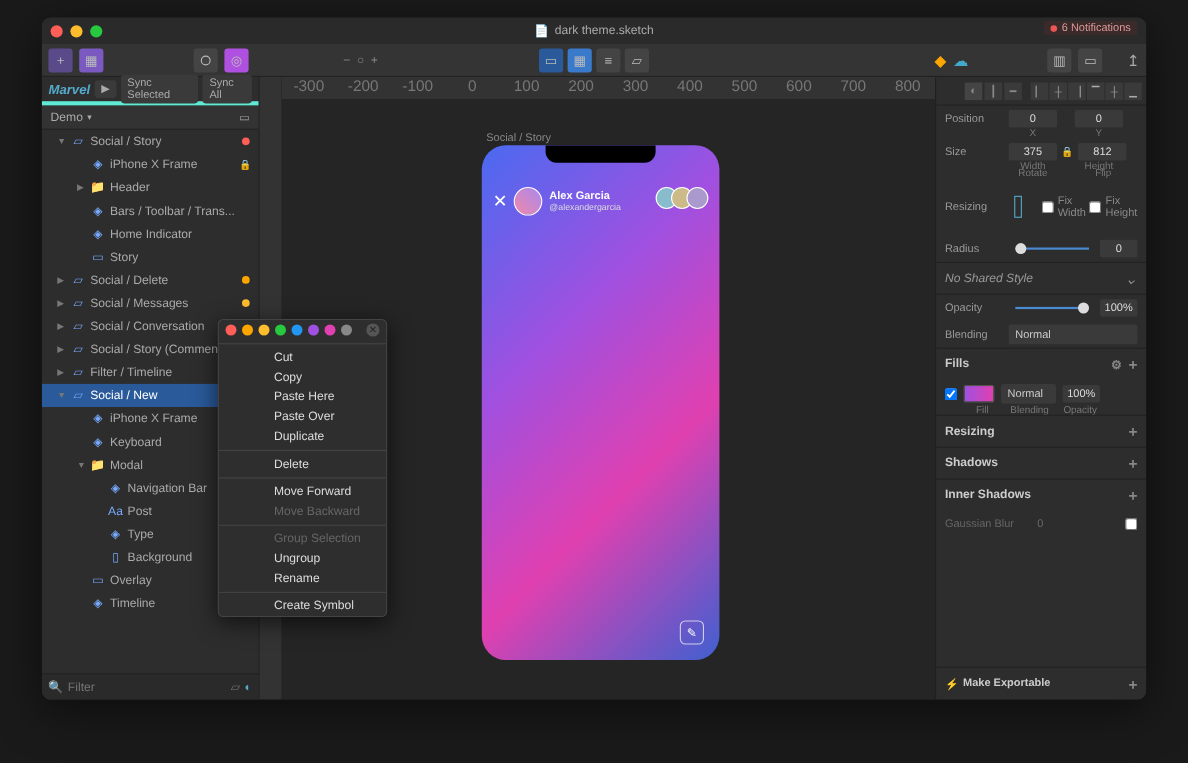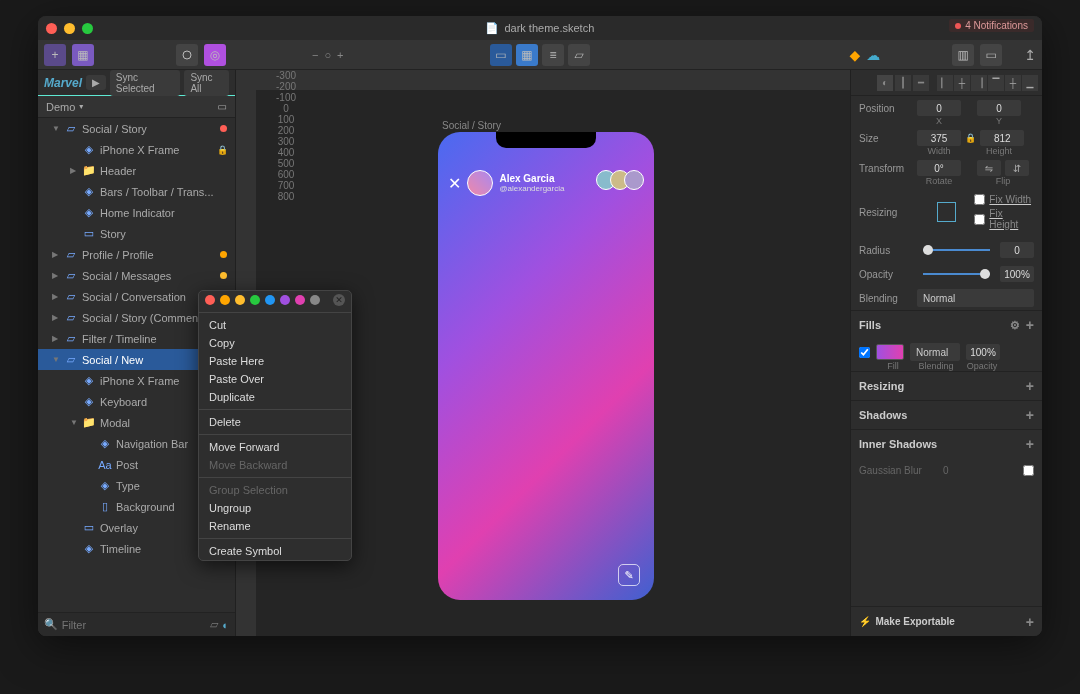--- a/index.html
+++ b/index.html
@@ -13,68 +13,68 @@
 .notif::before { content: ""; width: 6px; height: 6px; background: #e55; border-radius: 50%; }
 .toolbar { height: 30px; background: #343434; display: flex; align-items: center; padding: 0 6px; border-bottom: 1px solid #222; gap: 6px; }
 .tbtn { width: 22px; height: 22px; background: #444; border-radius: 3px; display: flex; align-items: center; justify-content: center; color: #bbb; font-size: 12px; }
 .tbtn.add { background: #5a4a8a; }
 .tbtn.purple { background: #7a5ac0; }
 .center-tools { position: absolute; left: 50%; transform: translateX(-50%); display: flex; gap: 4px; }
 .zoom-ctrl { display: flex; gap: 6px; align-items: center; color: #888; }
 .right-tools { margin-left: auto; display: flex; gap: 6px; align-items: center; }
 .body-row { display: flex; height: calc(100% - 54px); }
 .sidebar { width: 198px; background: #2d2d2d; display: flex; flex-direction: column; border-right: 1px solid #202020; }
-.sidehead { display: flex; align-items: center; height: 26px; padding: 0 6px; gap: 4px; border-bottom: 1px solid #5eead4; }
+.sidehead { display: flex; align-items: center; height: 26px; padding: 0 6px; gap: 4px; border-bottom: 4px solid #5eead4; }
 .marvel { color: #5ac; font-style: italic; font-weight: bold; font-size: 12px; }
 .sync-btn { background: #3a3a3a; color: #aaa; font-size: 10px; padding: 2px 6px; border-radius: 3px; }
 .page-row { height: 22px; display: flex; align-items: center; padding: 0 8px; color: #aaa; background: #333; border-bottom: 1px solid #222; }
 .tree { flex: 1; overflow: hidden; }
 .layer { height: 21px; display: flex; align-items: center; padding: 0 6px; color: #aaa; gap: 5px; position: relative; }
 .layer.sel { background: #2a5a9a; color: #fff; }
 .layer .disc { position: absolute; right: 8px; width: 7px; height: 7px; border-radius: 50%; }
 .caret { width: 8px; color: #777; font-size: 8px; }
 .lyr-icon { width: 12px; height: 12px; display: flex; align-items: center; justify-content: center; }
 .i1 { padding-left: 14px; } .i2 { padding-left: 32px; } .i3 { padding-left: 48px; }
 .filter-bar { height: 24px; display: flex; align-items: center; padding: 0 6px; background: #2a2a2a; border-top: 1px solid #222; gap: 4px; }
 .filter-input { flex: 1; background: transparent; border: none; color: #999; font-size: 11px; outline: none; }
 .ruler-v { width: 20px; background: #333; position: relative; }
 .canvas-area { flex: 1; background: #252525; position: relative; overflow: hidden; }
-.ruler-h { height: 20px; background: #333; display: flex; color: #777; font-size: 10px; flex-direction: column; }
+.ruler-h { height: 20px; background: #333; display: flex; color: #777; font-size: 14px; }
 .ruler-h span { width: 60px; text-align: center; }
 .artboard-label { position: absolute; top: 50px; left: 186px; color: #888; font-size: 10px; }
 .artboard { position: absolute; top: 62px; left: 182px; width: 216px; height: 468px; border-radius: 22px; overflow: hidden; background: linear-gradient(135deg, #4a6af0 0%, #a050e0 35%, #e040b0 65%, #4060d0 100%); }
 .notch { position: absolute; top: 0; left: 50%; transform: translateX(-50%); width: 100px; height: 16px; background: #000; border-radius: 0 0 10px 10px; }
 .story-hdr { position: absolute; top: 38px; left: 10px; display: flex; align-items: center; gap: 6px; }
 .close-x { color: #fff; font-size: 16px; }
 .avatar { width: 26px; height: 26px; border-radius: 50%; background: linear-gradient(45deg,#e8a,#a8e); border: 1px solid #fff; }
 .uname { color: #fff; font-size: 10px; font-weight: 600; }
 .uhandle { color: #ddd; font-size: 8px; }
 .avatars-right { position: absolute; top: 38px; right: 10px; display: flex; }
 .mini-av { width: 20px; height: 20px; border-radius: 50%; border: 1px solid #fff; margin-left: -6px; }
 .edit-btn { position: absolute; bottom: 14px; right: 14px; width: 22px; height: 22px; border: 1px solid rgba(255,255,255,0.7); border-radius: 5px; display: flex; align-items: center; justify-content: center; color: #fff; }
 .ctx-menu { position: absolute; top: 290px; left: 198px; width: 154px; background: #2e2e2e; border: 1px solid #444; border-radius: 5px; box-shadow: 0 5px 20px rgba(0,0,0,0.6); overflow: hidden; z-index: 100; }
 .ctx-head { height: 18px; display: flex; align-items: center; padding: 0 6px; gap: 5px; }
 .ctx-dot { width: 10px; height: 10px; border-radius: 50%; }
 .ctx-x { margin-left: auto; width: 12px; height: 12px; border-radius: 50%; background: #555; color: #222; font-size: 9px; display: flex; align-items: center; justify-content: center; }
 .ctx-sep { height: 1px; background: #444; margin: 3px 0; }
-.ctx-item { padding: 3px 10px; color: #ddd; font-size: 11px; }
+.ctx-item { padding: 3px 10px; color: #ddd; font-size: 11px; margin-left: 40px; }
 .ctx-item.dis { color: #666; }
 .inspector { width: 192px; background: #2d2d2d; border-left: 1px solid #202020; display: flex; flex-direction: column; font-size: 10px; }
 .insp-tabs { height: 26px; display: flex; align-items: center; justify-content: flex-end; padding: 0 4px; gap: 2px; border-bottom: 1px solid #222; }
 .align-grp { display: flex; gap: 1px; }
 .align-b { width: 16px; height: 16px; background: #3a3a3a; display: flex; align-items: center; justify-content: center; font-size: 9px; color: #aaa; }
 .prop-row { display: flex; align-items: center; height: 24px; padding: 0 8px; gap: 4px; }
 .prop-label { color: #999; width: 54px; }
 .prop-input { width: 44px; height: 16px; background: #3a3a3a; color: #ddd; text-align: center; border-radius: 2px; font-size: 10px; display: flex; align-items: center; justify-content: center; }
 .prop-sublabel { color: #777; font-size: 9px; text-align: center; width: 44px; }
 .sublabel-row { display: flex; padding-left: 66px; gap: 4px; margin-top: -4px; }
 .flip-btn { width: 24px; height: 16px; background: #3a3a3a; border-radius: 2px; display: flex; align-items: center; justify-content: center; color: #aaa; }
 .resize-box { width: 48px; height: 48px; position: relative; margin-left: 6px; }
 .resize-box::before { content:""; position:absolute; inset: 14px; border:1px solid #5ac; }
-.check-row { display: flex; flex-direction: column; gap: 3px; text-decoration: underline; }
+.check-row { display: flex; flex-direction: row; gap: 3px; }
 .check-item { display: flex; align-items: center; gap: 4px; color: #888; font-size: 10px; }
 .check-item input { width: 11px; height: 11px; }
 .slider-track { flex: 1; height: 2px; background: #4a8ad0; position: relative; margin: 0 6px; }
 .slider-thumb { position: absolute; right: 0; top: -4px; width: 10px; height: 10px; background: #ddd; border-radius: 50%; }
 .sect-hdr { padding: 6px 8px; color: #ccc; font-weight: 600; font-size: 11px; display: flex; align-items: center; border-top: 1px solid #222; }
 .sect-hdr .plus { margin-left: auto; color: #888; font-size: 14px; }
 .dropdown { height: 18px; background: #3a3a3a; border-radius: 2px; padding: 0 6px; display: flex; align-items: center; color: #ccc; flex: 1; }
 .fill-row { display: flex; align-items: center; padding: 4px 8px; gap: 6px; }
 .swatch { width: 28px; height: 16px; background: linear-gradient(90deg,#a050e0,#e040b0); border-radius: 2px; border: 1px solid #555; }
 .exportable { height: 30px; display: flex; align-items: center; padding: 0 8px; border-top: 1px solid #222; margin-top: auto; font-weight: 600; color: #ccc; }
@@ -88,21 +88,21 @@
   <div class="titlebar">
     <div class="traffic">
       <div class="dot" style="background:#ff5f56"></div>
       <div class="dot" style="background:#ffbd2e"></div>
       <div class="dot" style="background:#27c93f"></div>
     </div>
     <div class="title-center">
       <span>📄</span>
       <span>dark theme.sketch</span>
     </div>
-    <div class="notif">4 Notifications</div>
+    <div class="notif">6 Notifications</div>
   </div>
 
   <div class="toolbar">
     <div class="tbtn add">+</div>
     <div class="tbtn purple">▦</div>
     <div style="width:70px"></div>
     <div class="tbtn">
         <svg width="12" height="12">
           <circle cx="6" cy="6" r="4" fill="none" stroke="#bbb"></circle>
         </svg>
@@ -172,21 +172,21 @@
             <span>Home Indicator</span>
           </div>
           <div class="layer i2">
             <span class="caret"></span>
             <span class="lyr-icon" style="color:#7af">▭</span>
             <span>Story</span>
           </div>
           <div class="layer i1">
             <span class="caret">▶</span>
             <span class="lyr-icon" style="color:#7af">▱</span>
-            <span>Profile / Profile</span>
+            <span>Social / Delete</span>
             <span class="disc" style="background:#ffa500"></span>
           </div>
           <div class="layer i1">
             <span class="caret">▶</span>
             <span class="lyr-icon" style="color:#7af">▱</span>
             <span>Social / Messages</span>
             <span class="disc" style="background:#ffbd2e"></span>
           </div>
           <div class="layer i1">
             <span class="caret">▶</span>
@@ -336,27 +336,20 @@
         <span class="prop-input">375</span>
         <span style="color:#888;font-size:9px">🔒</span>
         <span class="prop-input">812</span>
       </div>
       <div class="sublabel-row">
           <span class="prop-sublabel">Width</span>
           <span style="width:8px"></span>
           <span class="prop-sublabel">Height</span>
         </div>
 
-      <div class="prop-row">
-        <span class="prop-label">Transform</span>
-        <span class="prop-input">0°</span>
-        <span style="width:8px"></span>
-        <div class="flip-btn">⇋</div>
-        <div class="flip-btn">⇵</div>
-      </div>
       <div class="sublabel-row">
           <span class="prop-sublabel">Rotate</span>
           <span style="width:8px"></span>
           <span class="prop-sublabel" style="width:52px">Flip</span>
         </div>
 
       <div class="prop-row" style="height:52px">
         <span class="prop-label">Resizing</span>
         <div class="resize-box"></div>
         <div class="check-row">
@@ -372,20 +365,24 @@
       </div>
 
       <div class="prop-row">
         <span class="prop-label">Radius</span>
         <div class="slider-track">
             <div class="slider-thumb" style="left:0"></div>
           </div>
         <span class="prop-input" style="width:34px">0</span>
       </div>
 
+      <div class="sect-hdr" style="border-top:1px solid #222;border-bottom:1px solid #222;font-style:italic;color:#999;font-weight:400">
+        <span>No Shared Style</span>
+        <span class="plus">⌄</span>
+      </div>
 
       <div class="prop-row">
         <span class="prop-label">Opacity</span>
         <div class="slider-track">
             <div class="slider-thumb"></div>
           </div>
         <span class="prop-input" style="width:34px">100%</span>
       </div>
       <div class="prop-row">
         <span class="prop-label">Blending</span>

